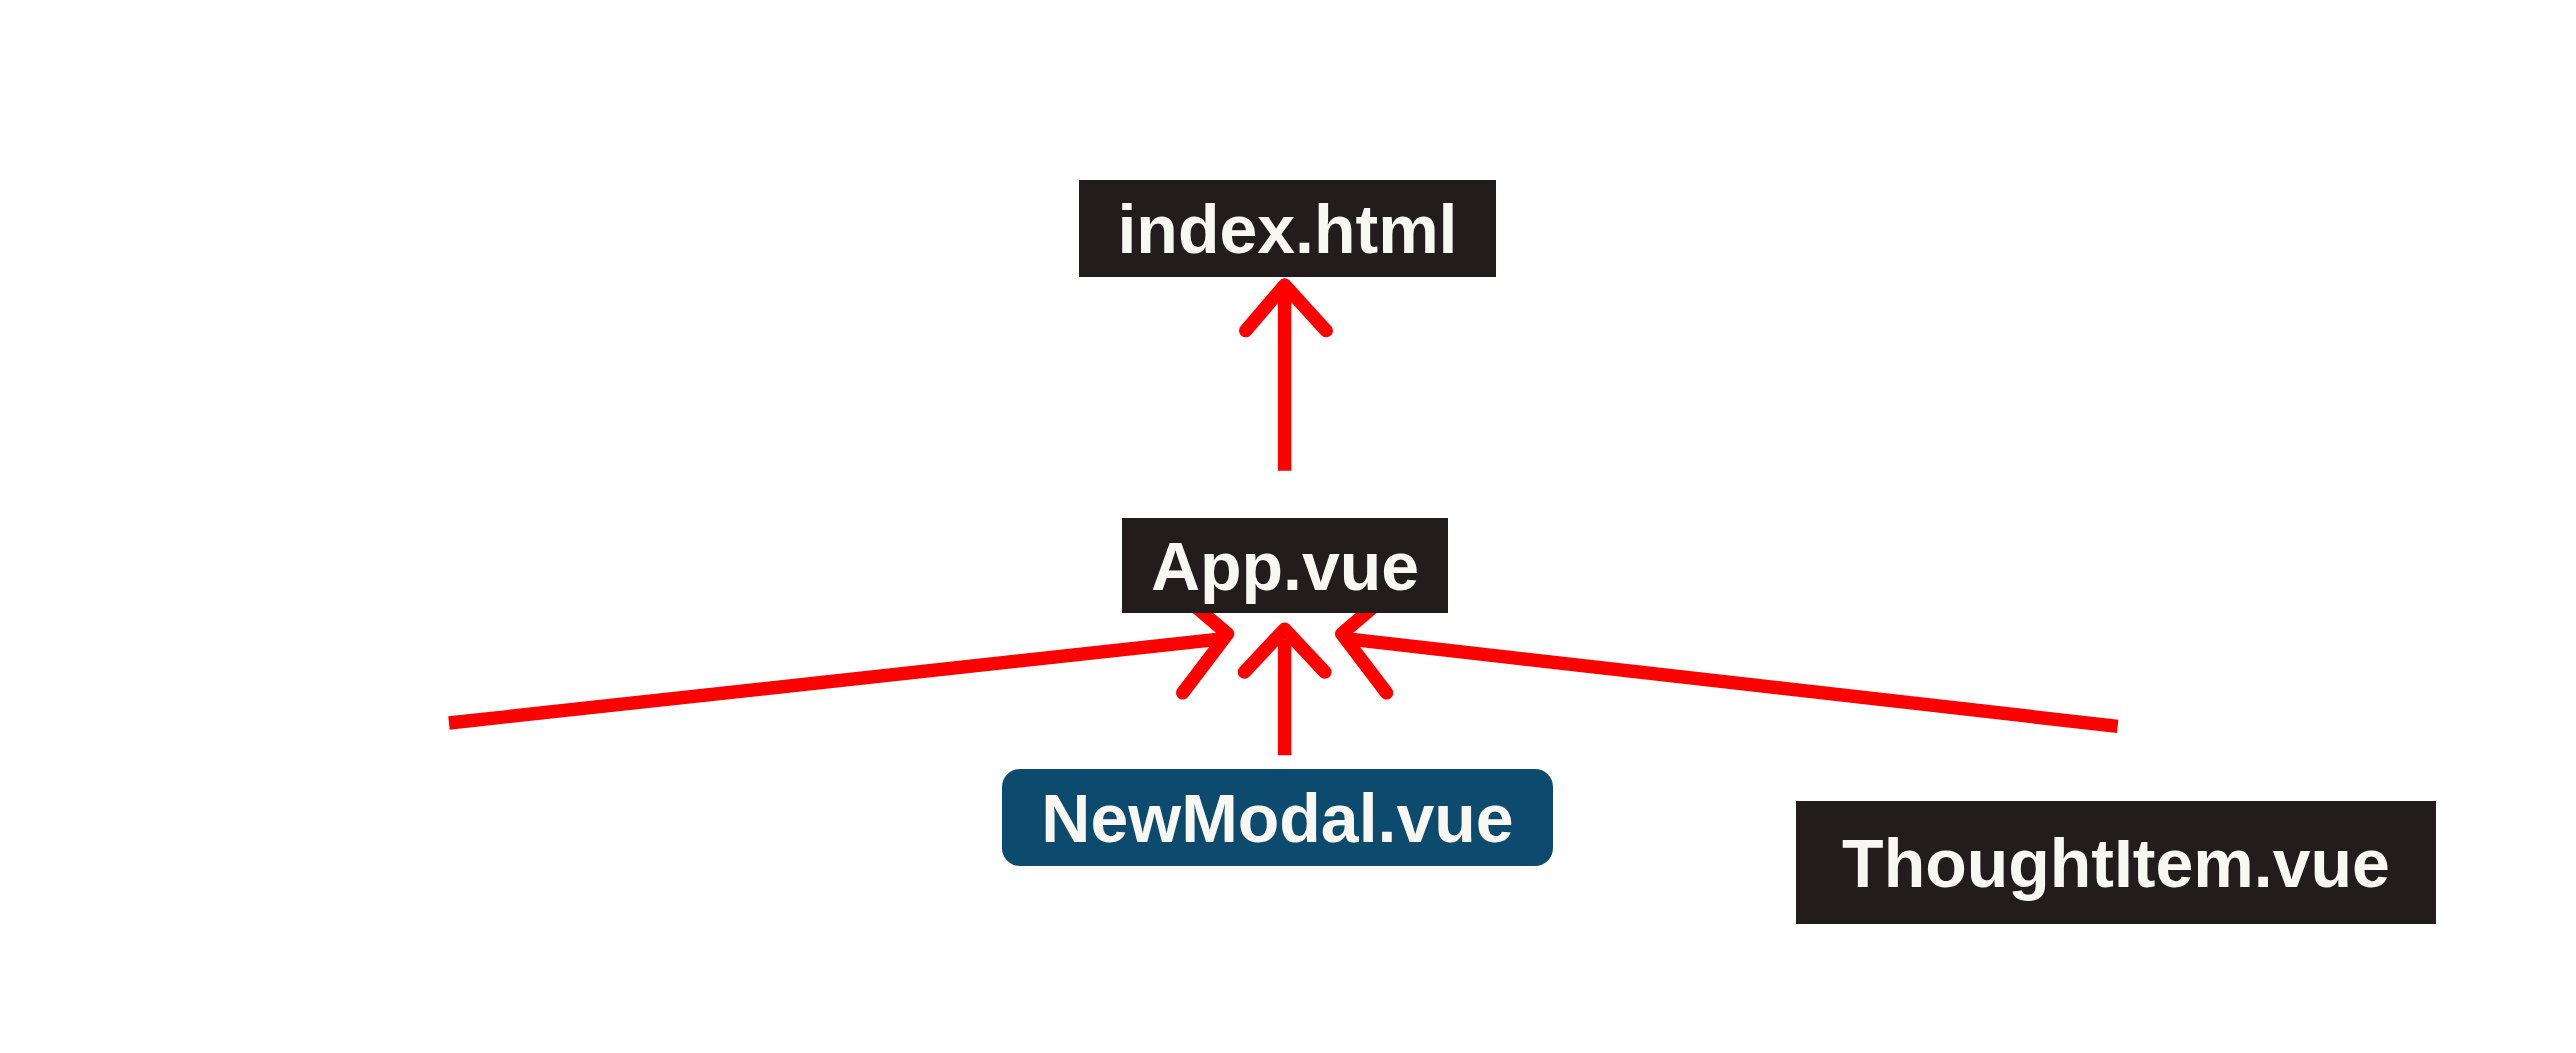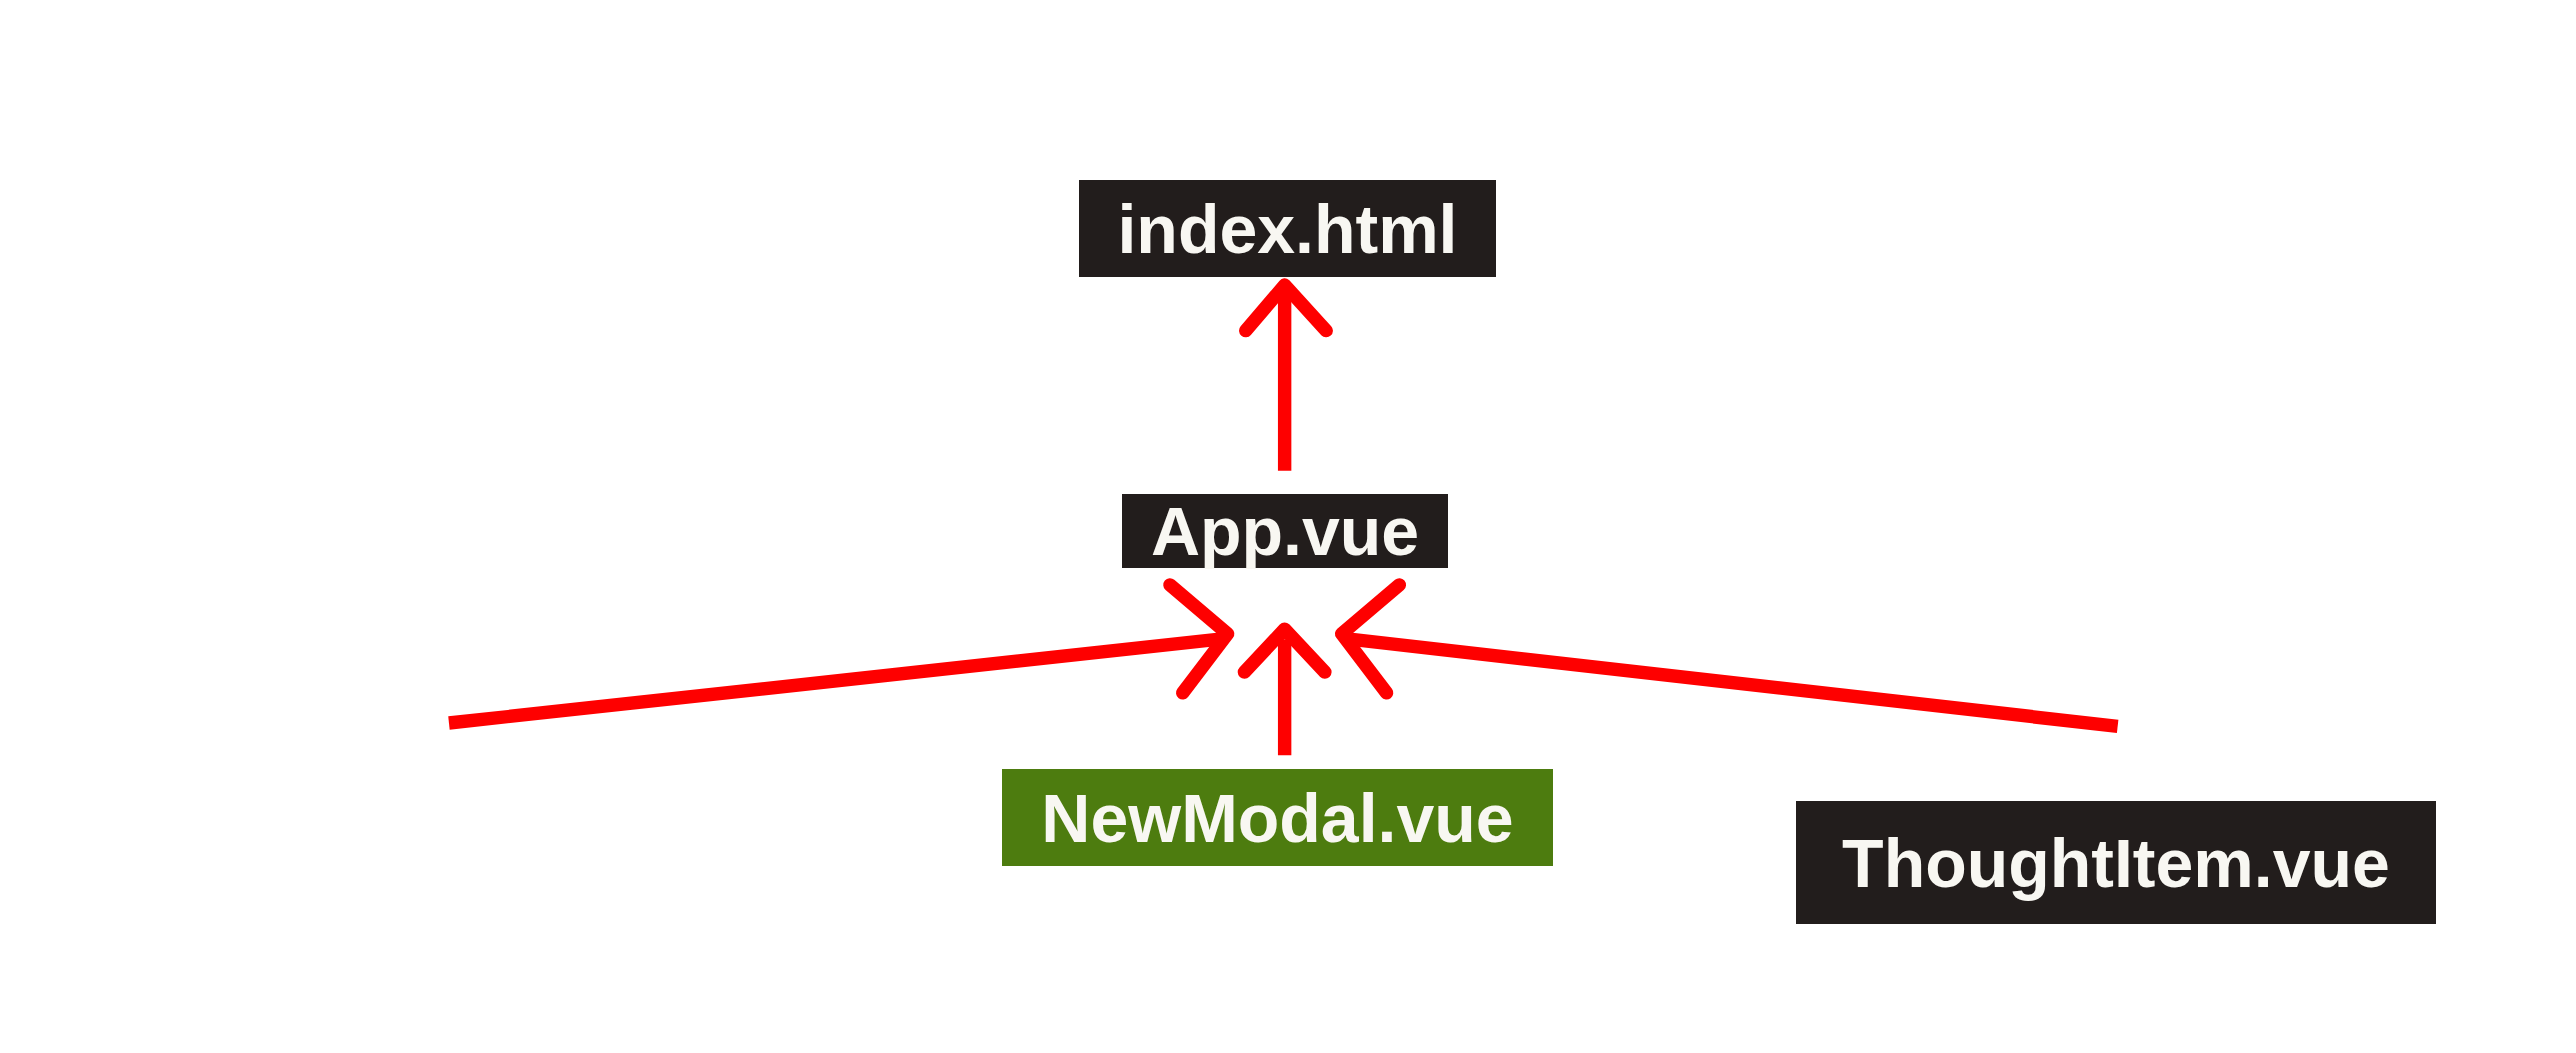--- a/index.html
+++ b/index.html
@@ -51,23 +51,23 @@
         <polyline points="1744,872 1830,945 1763,1033" fill="none" stroke="#fe0000" stroke-width="20" stroke-linecap="round" stroke-linejoin="round"></polyline>
       </g>
       <g>
         <polyline points="3157,1083 2012,953" fill="none" stroke="#fe0000" stroke-width="20" stroke-linecap="butt"></polyline>
         <polyline points="2086,872 2000,945 2067,1033" fill="none" stroke="#fe0000" stroke-width="20" stroke-linecap="round" stroke-linejoin="round"></polyline>
       </g>
     </svg>
     <div class="node" style="left: 1079px; top: 173px; width: 417px; height: 97px; background: rgb(34, 29, 28); color: rgb(248, 247, 242); margin-top: 7px;">
       <span>index.html</span>
     </div>
-    <div class="node" style="left: 1122px; top: 494px; width: 326px; height: 74px; background: rgb(34, 29, 28); color: rgb(248, 247, 242);">
+    <div class="node" style="left: 1122px; top: 518px; width: 326px; height: 95px; background: rgb(34, 29, 28); color: rgb(248, 247, 242);">
       <span>App.vue</span>
     </div>
-    <div class="node" style="left: 1002px; top: 769px; width: 551px; height: 97px; background: #4d7c0f; color: rgb(248, 247, 242);">
+    <div class="node" style="left: 1002px; top: 769px; width: 551px; height: 97px; background: #0c4a6e; color: rgb(248, 247, 242); border-radius: 18px;">
       <span>NewModal.vue</span>
     </div>
     <div class="node" style="left: 1796px; top: 769px; width: 640px; height: 123px; background: rgb(34, 29, 28); color: rgb(248, 247, 242); margin-top: 32px;">
       <span>ThoughtItem.vue</span>
     </div>
   </div>
 
 
 </body></html>

